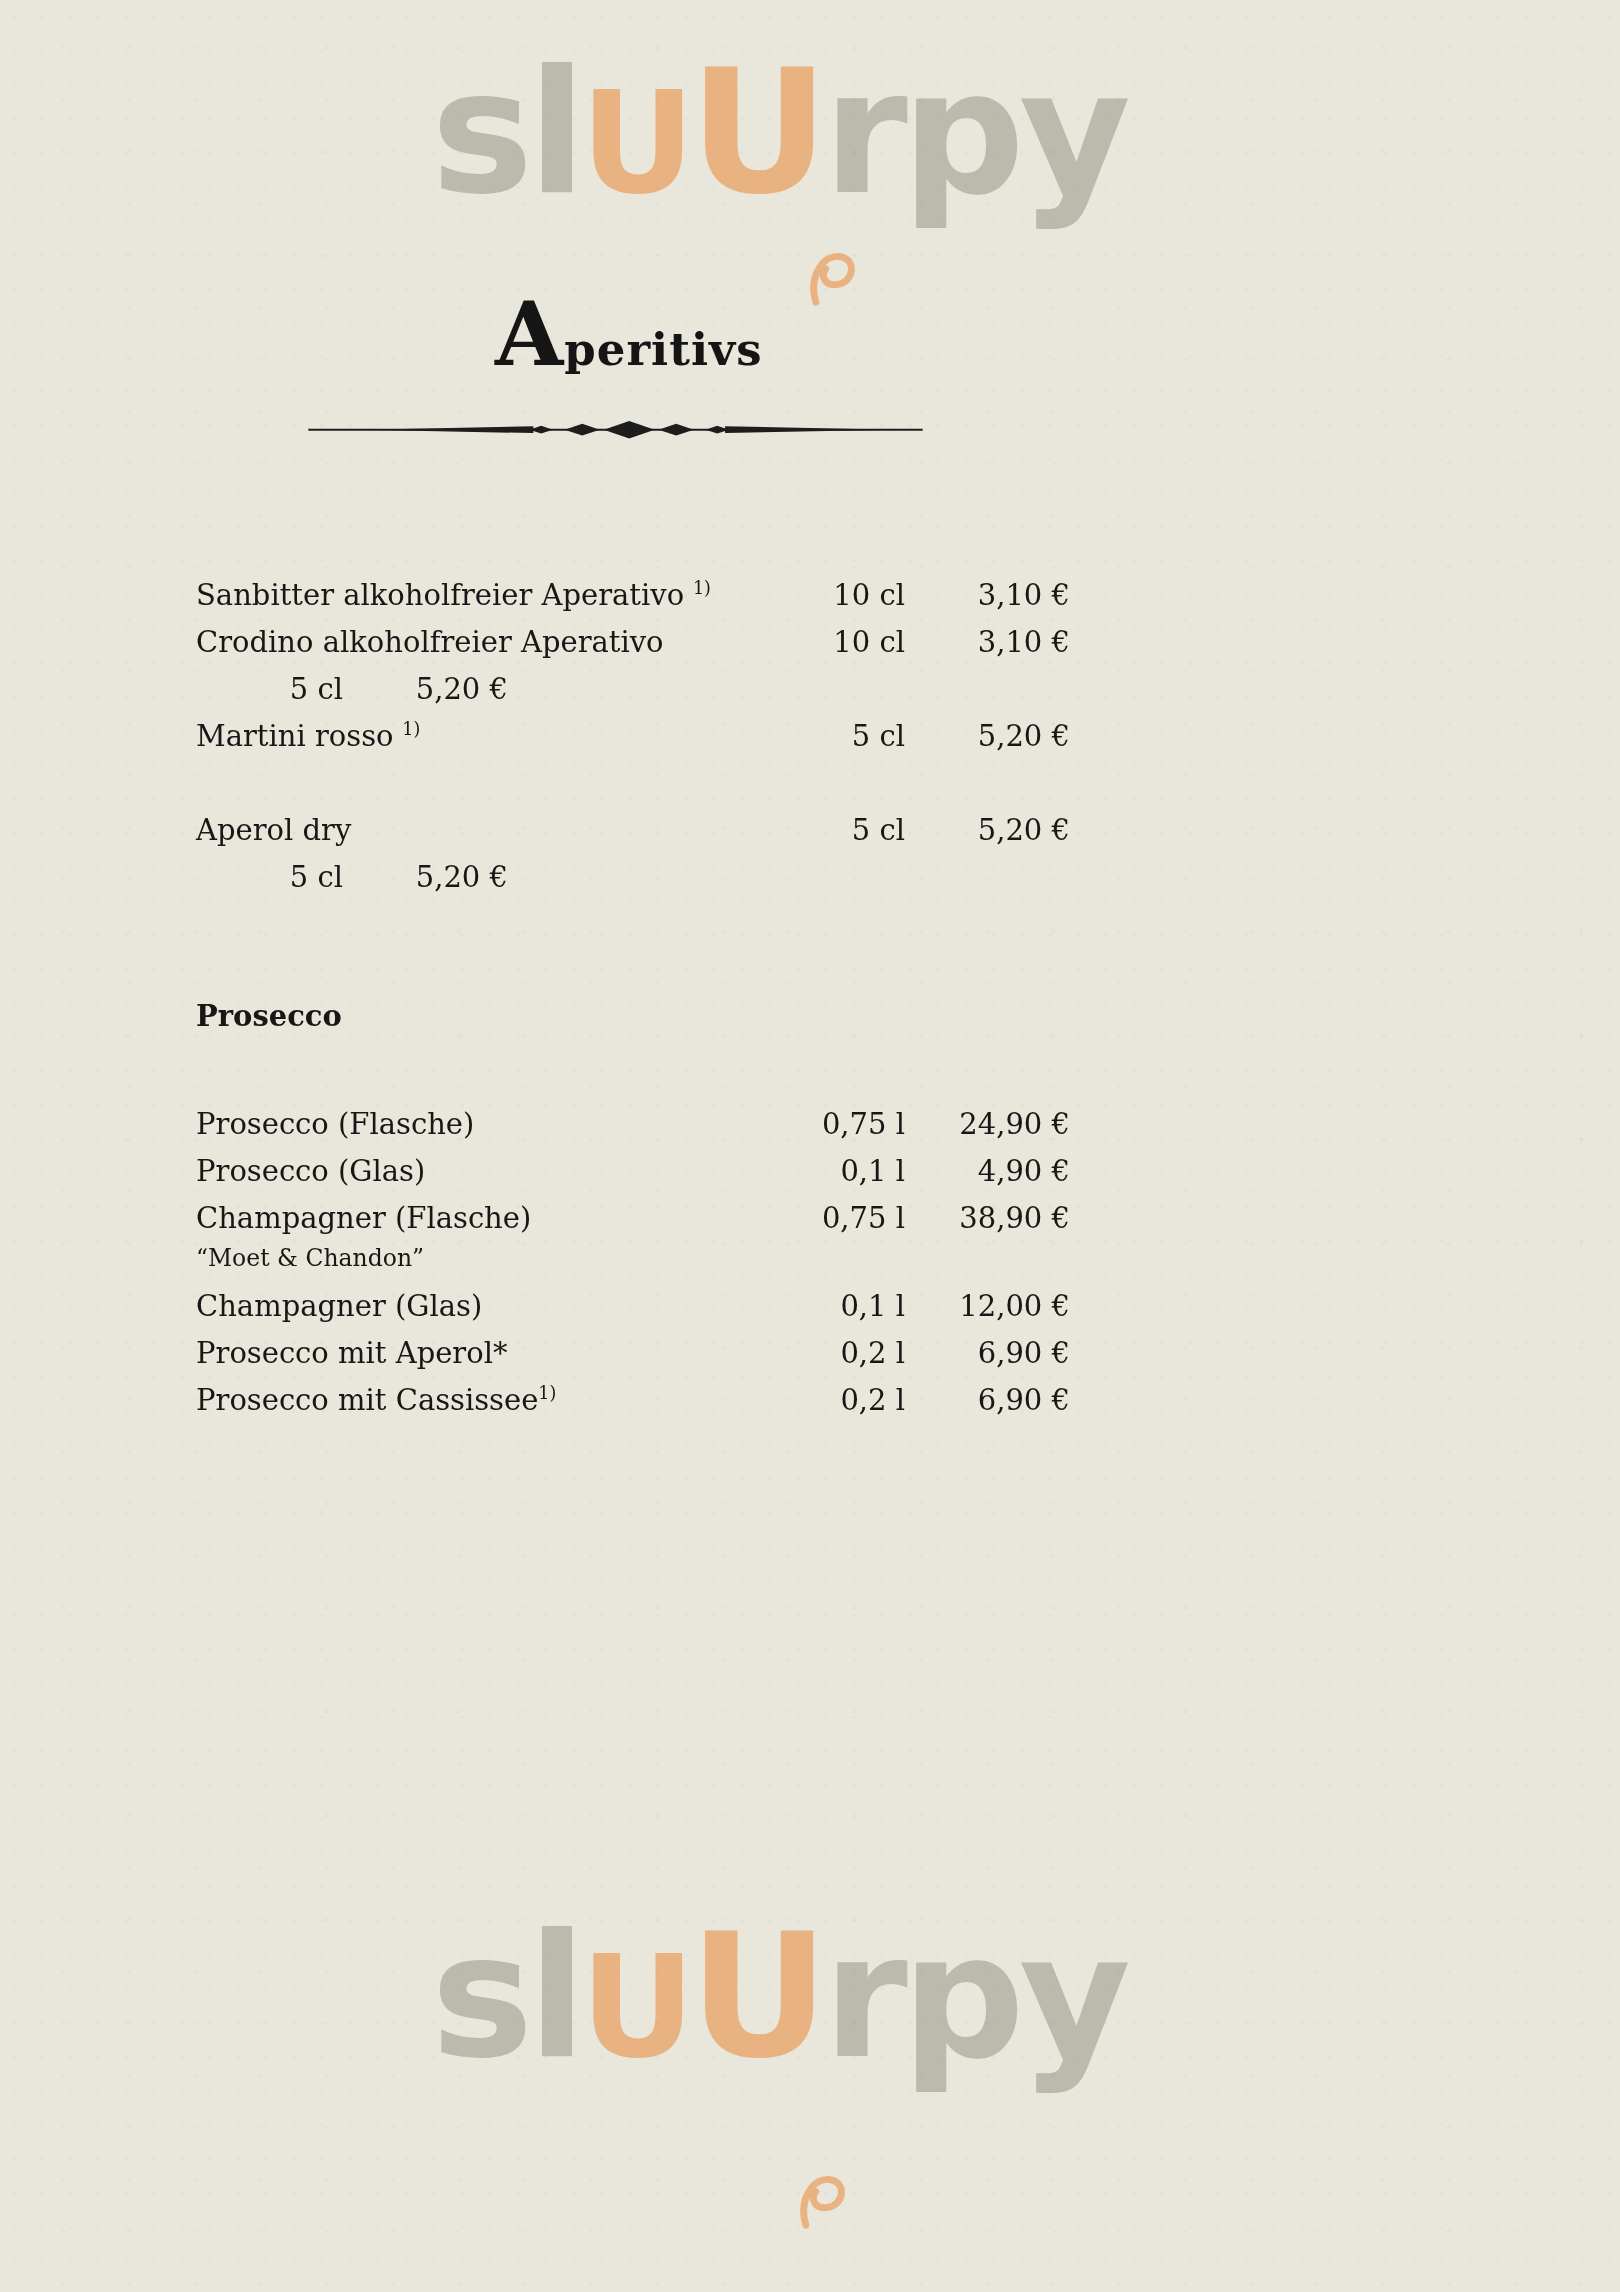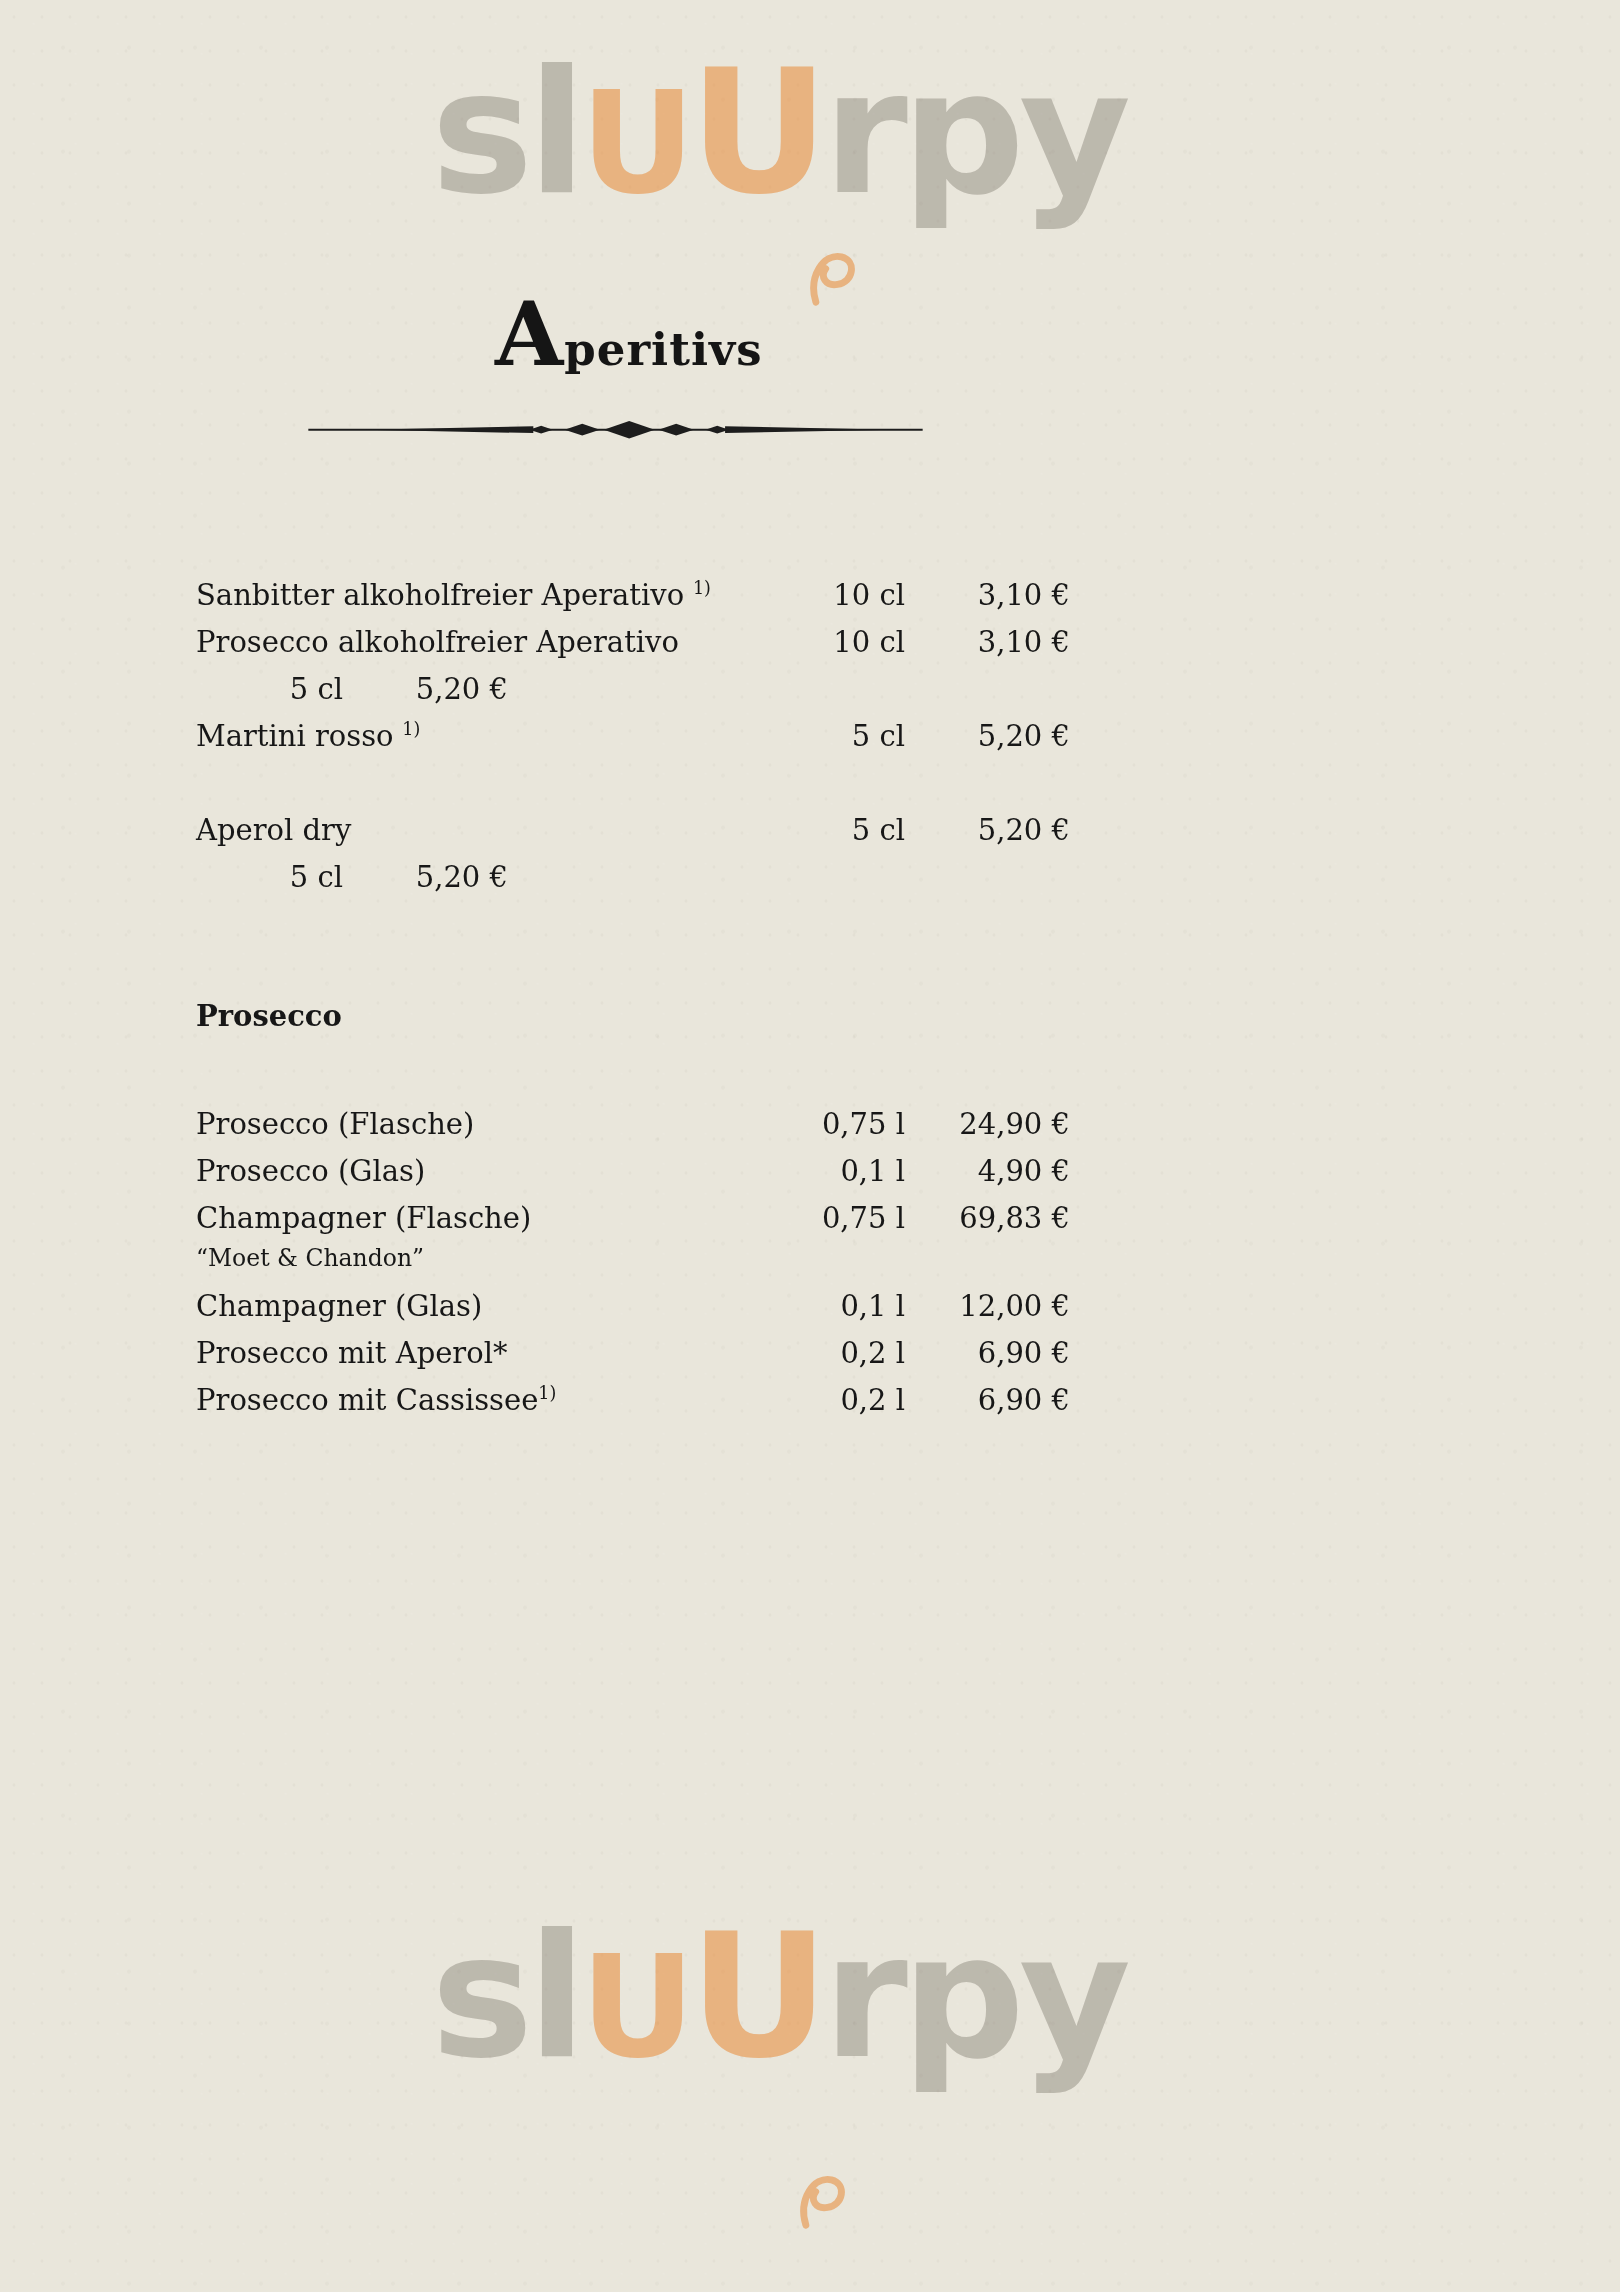--- a/index.html
+++ b/index.html
@@ -123,21 +123,21 @@
   </svg>
 
   <div class="menu">
       <div class="menu-group">
         <div class="menu-row">
           <span class="item-name">Sanbitter alkoholfreier Aperativo<sup class="item-sup gap">1)</sup></span>
           <span class="item-size">10 cl</span>
           <span class="item-price">3,10 €</span>
         </div>
         <div class="menu-row">
-          <span class="item-name">Prosecco alkoholfreier Aperativo</span>
+          <span class="item-name">Crodino alkoholfreier Aperativo</span>
           <span class="item-size">10 cl</span>
           <span class="item-price">3,10 €</span>
         </div>
         <div class="menu-row">
           <span class="item-size">5 cl</span>
           <span class="item-price">5,20 €</span>
         </div>
         <div class="menu-row">
           <span class="item-name">Martini rosso<sup class="item-sup gap">1)</sup></span>
           <span class="item-size">5 cl</span>
@@ -163,21 +163,21 @@
           <span class="item-price">24,90 €</span>
         </div>
         <div class="menu-row">
           <span class="item-name">Prosecco (Glas)</span>
           <span class="item-size">0,1 l</span>
           <span class="item-price">4,90 €</span>
         </div>
         <div class="menu-row">
           <span class="item-name">Champagner (Flasche)</span>
           <span class="item-size">0,75 l</span>
-          <span class="item-price">69,83 €</span>
+          <span class="item-price">38,90 €</span>
         </div>
         <div class="item-note">“Moet &amp; Chandon”</div>
         <div class="menu-row">
           <span class="item-name">Champagner (Glas)</span>
           <span class="item-size">0,1 l</span>
           <span class="item-price">12,00 €</span>
         </div>
         <div class="menu-row">
           <span class="item-name">Prosecco mit Aperol*</span>
           <span class="item-size">0,2 l</span>

